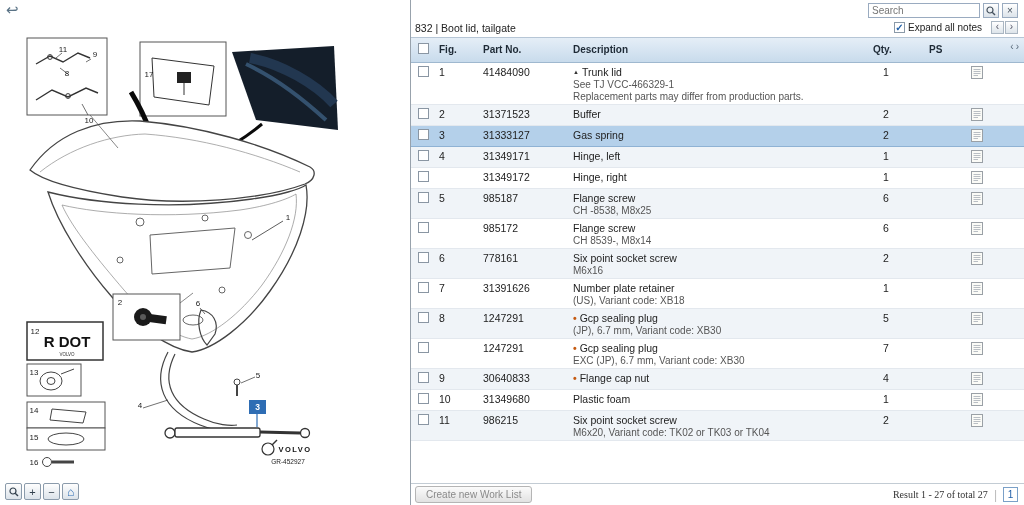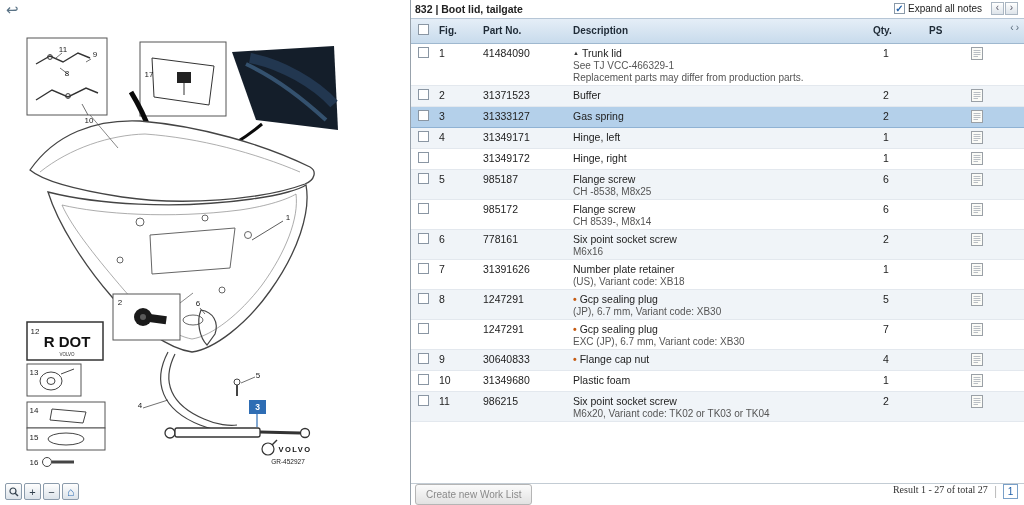--- a/index.html
+++ b/index.html
@@ -18,21 +18,21 @@
     text-align:center;color:#33414e;display:flex;align-items:center;justify-content:center;}
   .zbtn.home{color:#2e6db4;font-size:12px;}
 
   
   .right-panel{flex:1;display:flex;flex-direction:column;background:#fff;min-width:0;}
   .search-row{display:flex;justify-content:flex-end;align-items:center;gap:3px;padding:3px 6px 1px;}
   .search-input{width:112px;height:15px;border:1px solid #9aabc0;font-size:10px;padding:0 3px;color:#333;}
   .sbtn{width:16px;height:15px;border:1px solid #9aabc0;background:linear-gradient(#fff,#dce3ea);
     font-size:10px;display:flex;align-items:center;justify-content:center;color:#44515e;}
   .title-row{display:flex;align-items:center;padding:2px 6px 3px 4px;}
-  .page-title{font-size:10.5px;font-weight:bold;color:#222;}
+  .page-title{font-size:10.5px;font-weight:normal;color:#222;}
   .spacer{flex:1;}
   .expand-label{display:flex;align-items:center;gap:3px;font-size:10px;color:#222;cursor:pointer;}
   .cbx-on{width:11px;height:11px;border:1px solid #8a99a8;background:#fff;color:#1f5fa8;
     font-size:10px;line-height:9px;text-align:center;font-weight:bold;}
   .nav-btns{display:flex;gap:1px;margin-left:9px;}
   .nbtn{width:13px;height:13px;border:1px solid #aab6c2;background:linear-gradient(#fff,#dde4ea);
     font-size:10px;line-height:10px;text-align:center;color:#556;}
 
   .viewport{flex:1;overflow:hidden;border-top:1px solid #b6c6d6;position:relative;}
   table{width:100%;border-collapse:collapse;table-layout:fixed;}
@@ -47,21 +47,21 @@
   .c-cb{padding-left:7px;width:24px;}
   .c-qty{padding-left:14px;}
   .c-ps{padding-left:46px;}
   .main{line-height:12px;white-space:nowrap;}
   .sub{font-size:10px;color:#555;line-height:11px;margin-top:1px;white-space:nowrap;}
   .mk{margin-right:3px;}
   .tri{font-size:6px;vertical-align:2px;color:#333;}
   .bul{color:#c55a11;font-weight:bold;}
   .note-btn{cursor:pointer;display:inline-block;}
 
-  .footer{height:22px;flex:none;display:flex;gap:6px;
+  .footer{height:22px;flex:none;display:flex;align-items:center;gap:6px;
     padding:0 6px 0 4px;border-top:1px solid #c3ccd4;background:#fff;}
   .wl-btn{font-size:10px;color:#8a8a8a;background:linear-gradient(#fbfbfb,#e2e2e2);
     border:1px solid #b5b5b5;border-radius:3px;padding:2px 10px;cursor:pointer;}
   .result{margin-left:auto;font-size:10px;color:#333;font-family:Liberation Serif, serif;}
   .psep{color:#bbb;font-size:12px;}
   .pgbtn{min-width:15px;height:15px;border:1px solid #7aa0c8;color:#1f5fa8;background:#fff;
     font-size:10px;line-height:13px;text-align:center;cursor:pointer;}
 
   
   .dlabel{font-size:8px;fill:#1a1a1a;}
@@ -218,20 +218,32 @@
         </svg>
       </div>
       <div class="zbtn">+</div>
       <div class="zbtn">−</div>
       <div class="zbtn home">⌂</div>
     </div>
   </aside>
 
   <main class="right-panel">
 
+    <div class="search-row">
+      <input class="search-input" type="text" placeholder="Search" style="">
+      <button class="sbtn">
+        <svg width="10" height="10" viewBox="0 0 10 10">
+          <circle cx="4" cy="4" r="3" fill="none" stroke="#44515e" stroke-width="1.2"></circle>
+          <line x1="6.2" y1="6.2" x2="9" y2="9" stroke="#44515e" stroke-width="1.4"></line>
+        </svg>
+      </button>
+      <button class="sbtn">
+        <span>×</span>
+      </button>
+    </div>
 
     <div class="title-row">
       <span class="page-title">832 | Boot lid, tailgate</span>
       <span class="spacer"></span>
       <label class="expand-label">
         <span class="cbx-on">✓</span>
         <span>Expand all notes</span>
       </label>
       <span class="nav-btns">
         <span class="nbtn">‹</span>

